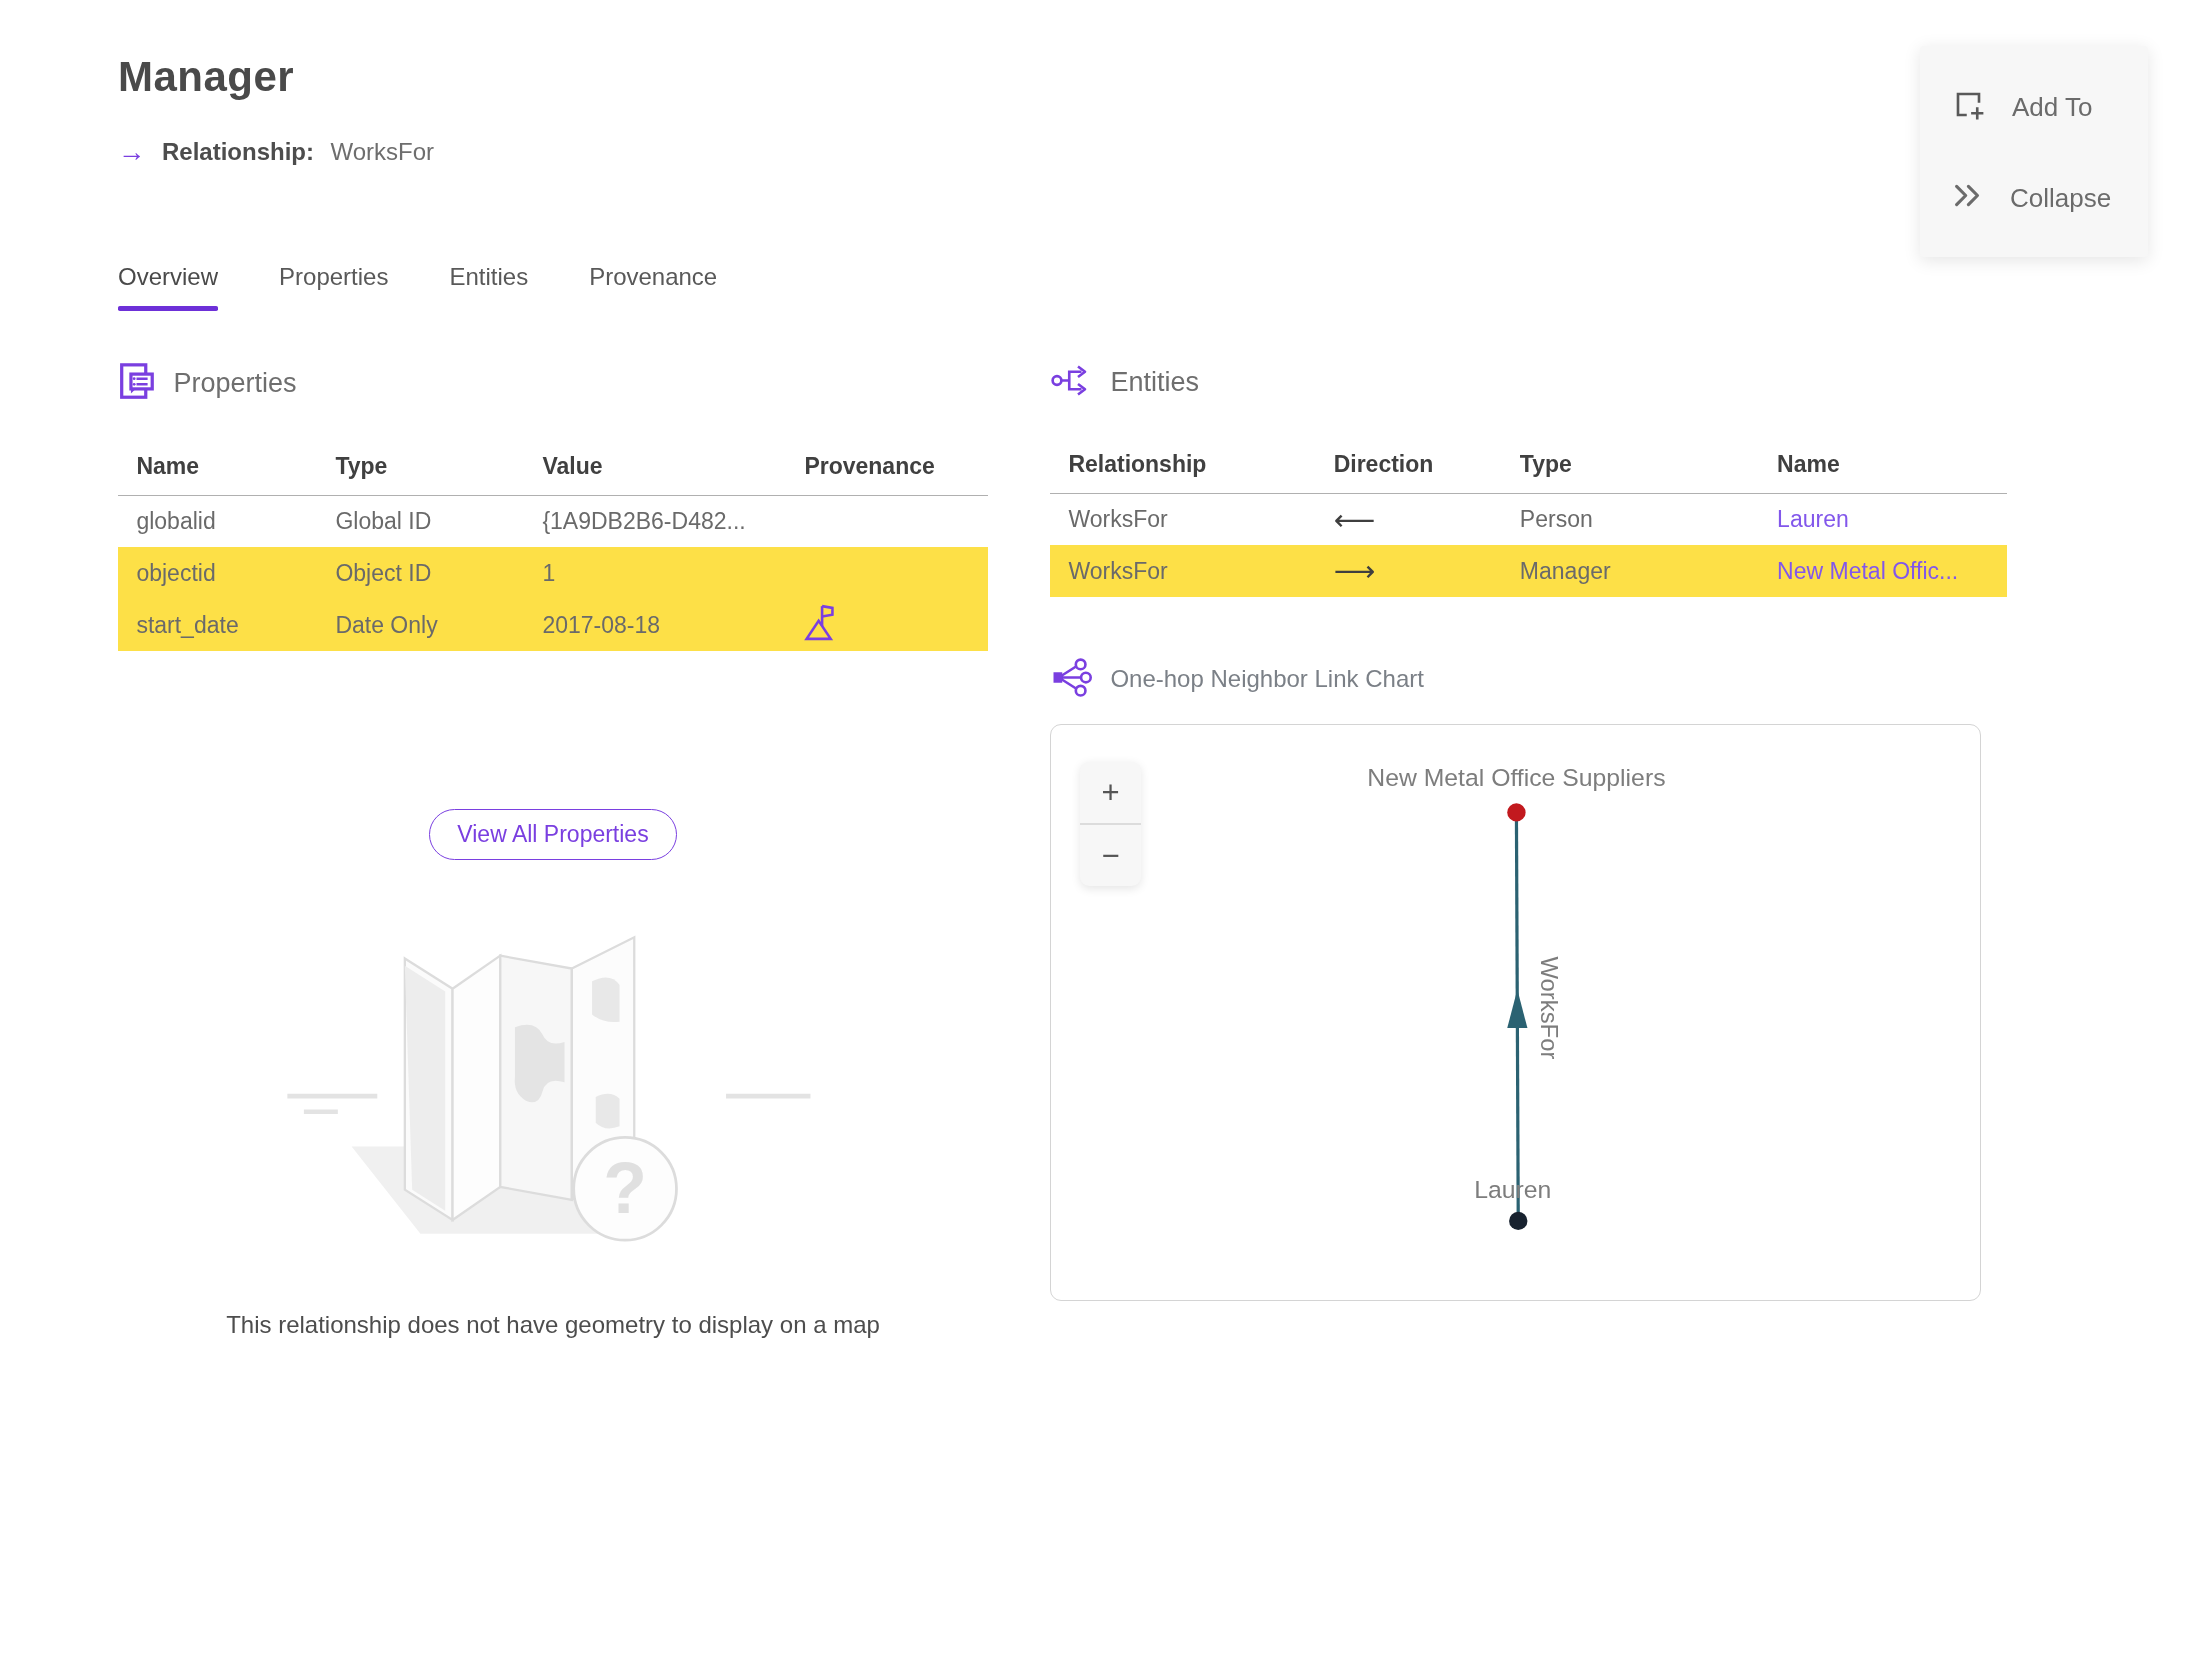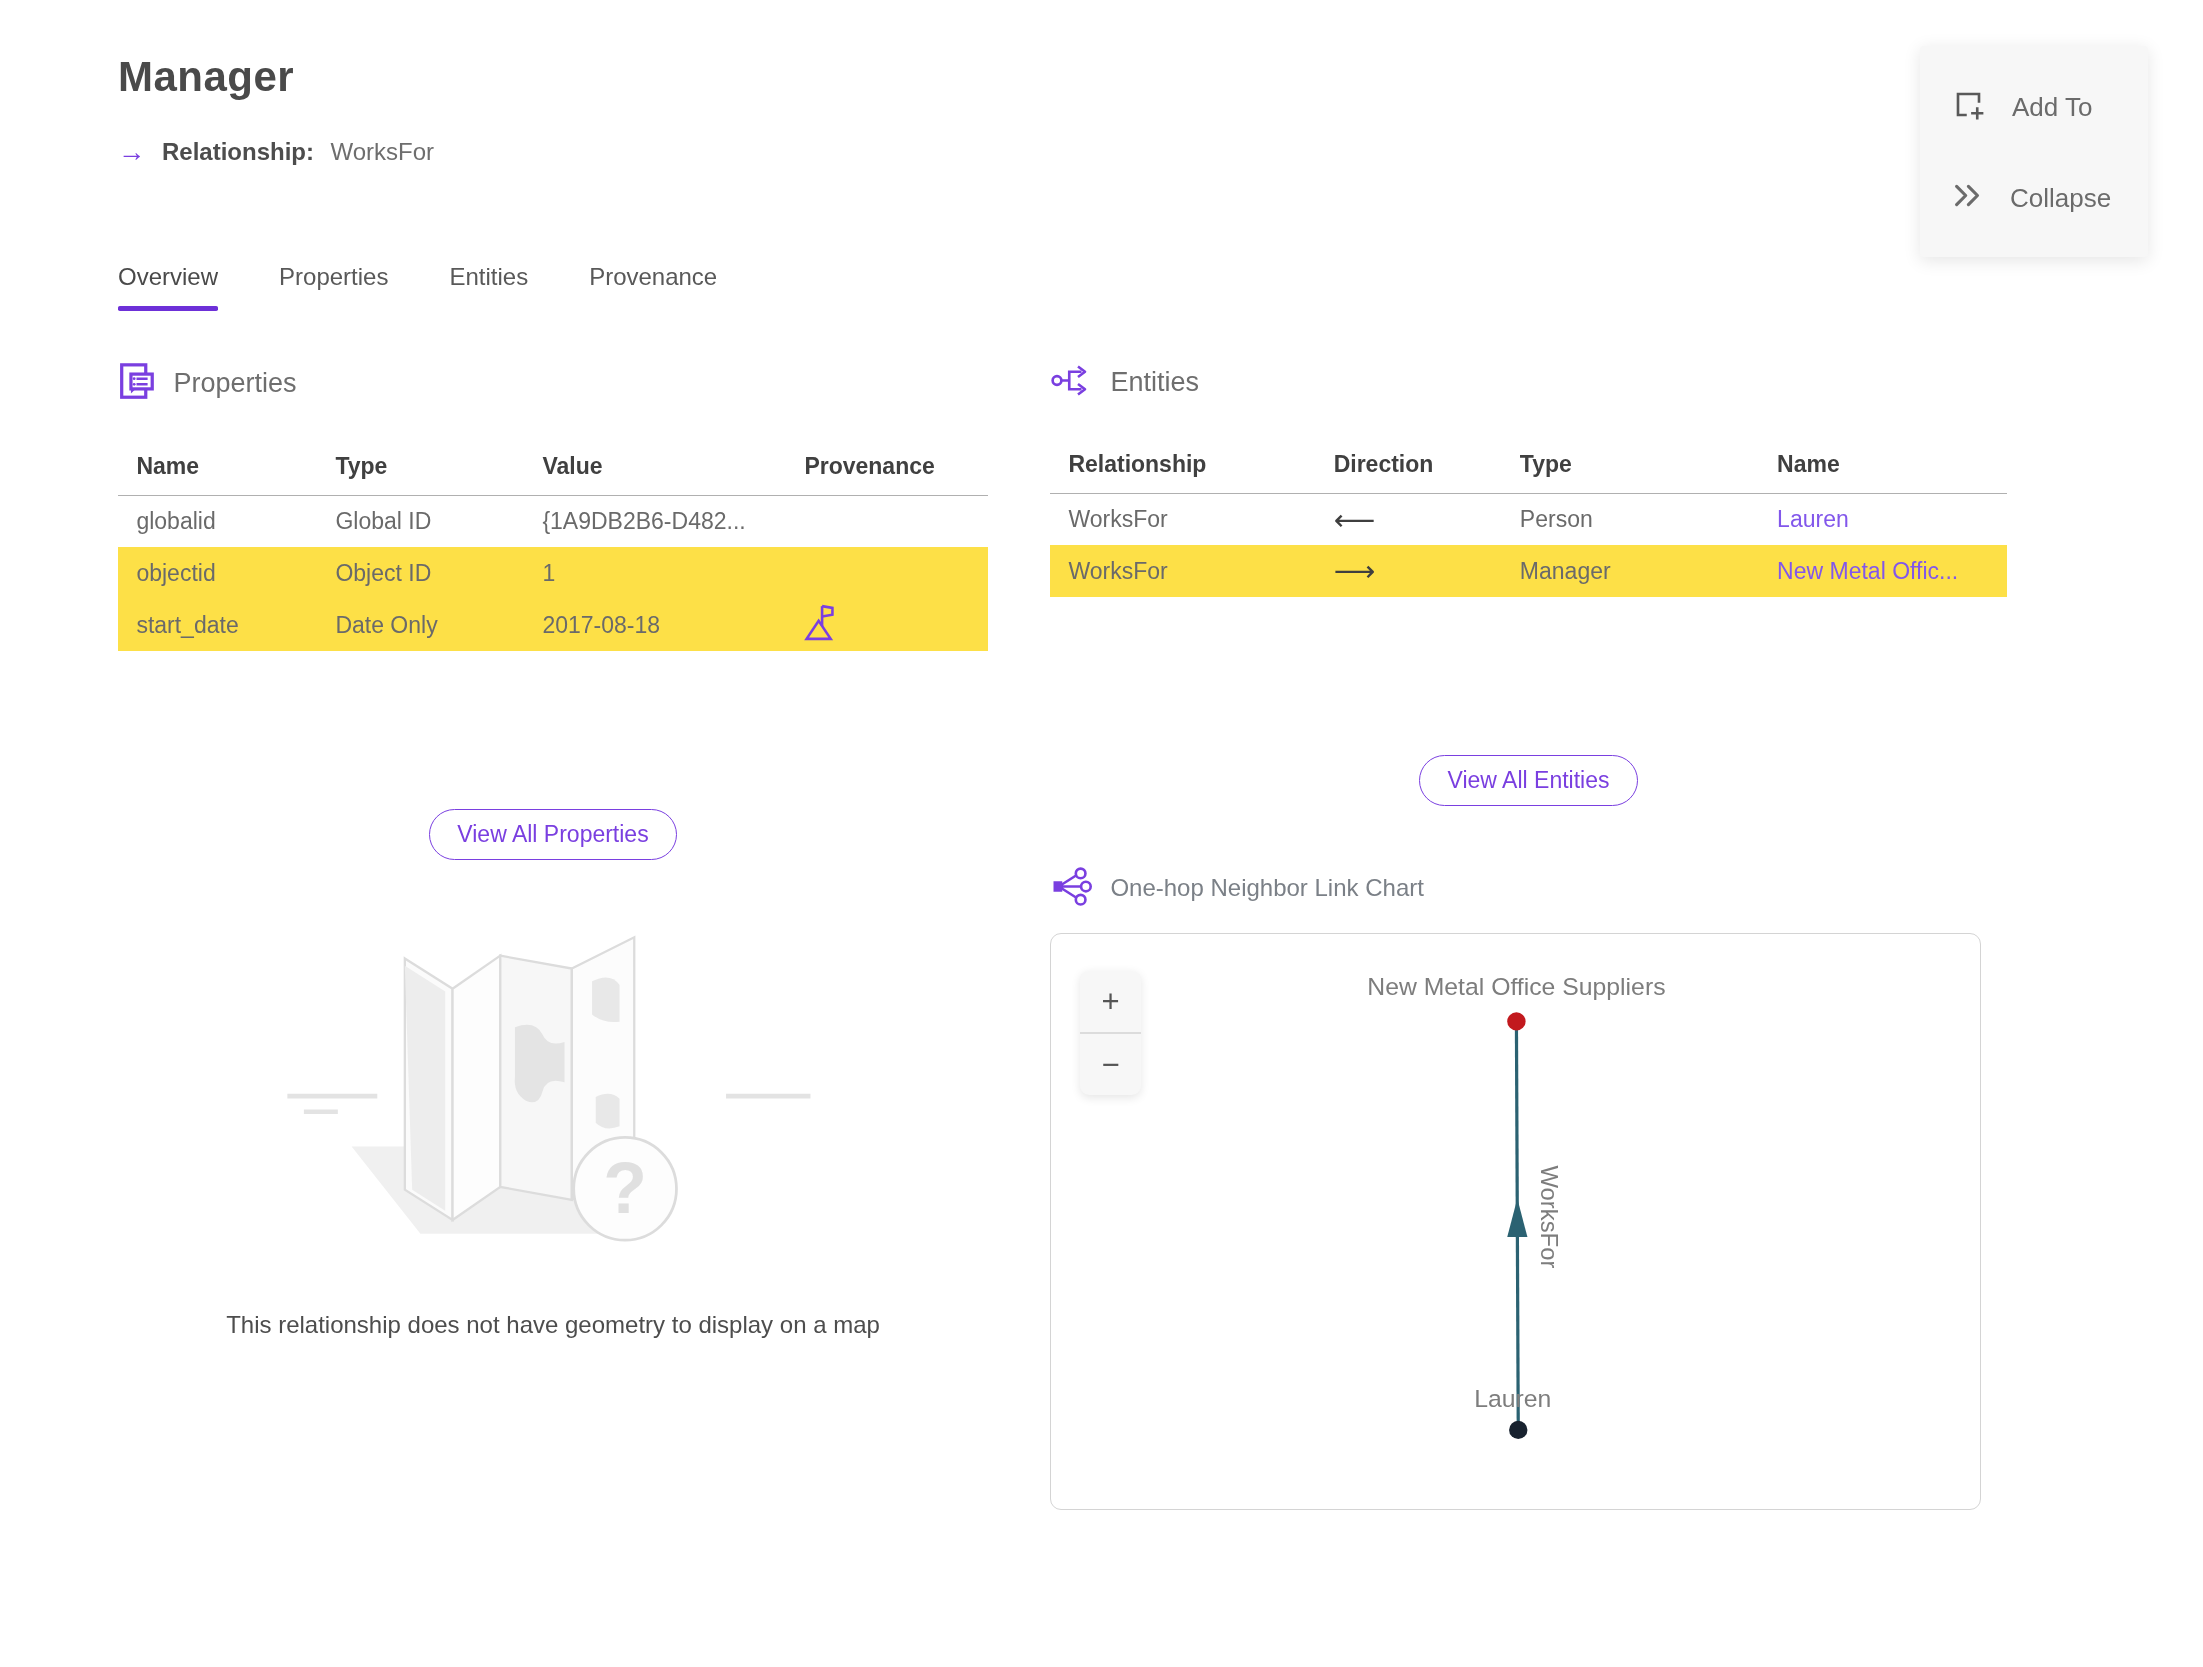--- a/index.html
+++ b/index.html
@@ -241,23 +241,20 @@
           </tr>
           <tr class="zebra">
             <td>WorksFor</td>
             <td class="dir-cell">⟶</td>
             <td>Manager</td>
             <td><span class="link">New Metal Offic...</span></td>
           </tr>
         </tbody>
       </table>
 
-      <div class="btn-row">
-        <span class="pill-btn">View All Entities</span>
-      </div>
 
       <div class="sub-head">
         <span>
           <svg width="42" height="39" viewBox="0 0 48 44">
             <path d="M10 22 L32 8 M10 22 L38 22 M10 22 L32 36" stroke="#7a3fe0" stroke-width="3"></path>
             <path d="M4 16 L14 16 L14 28 L4 28 Z" fill="#7a3fe0"></path>
             <circle cx="35" cy="7" r="5.5" fill="#ffffff" stroke="#7a3fe0" stroke-width="3"></circle>
             <circle cx="41" cy="22" r="5.5" fill="#ffffff" stroke="#7a3fe0" stroke-width="3"></circle>
             <circle cx="35" cy="37" r="5.5" fill="#ffffff" stroke="#7a3fe0" stroke-width="3"></circle>
           </svg>

